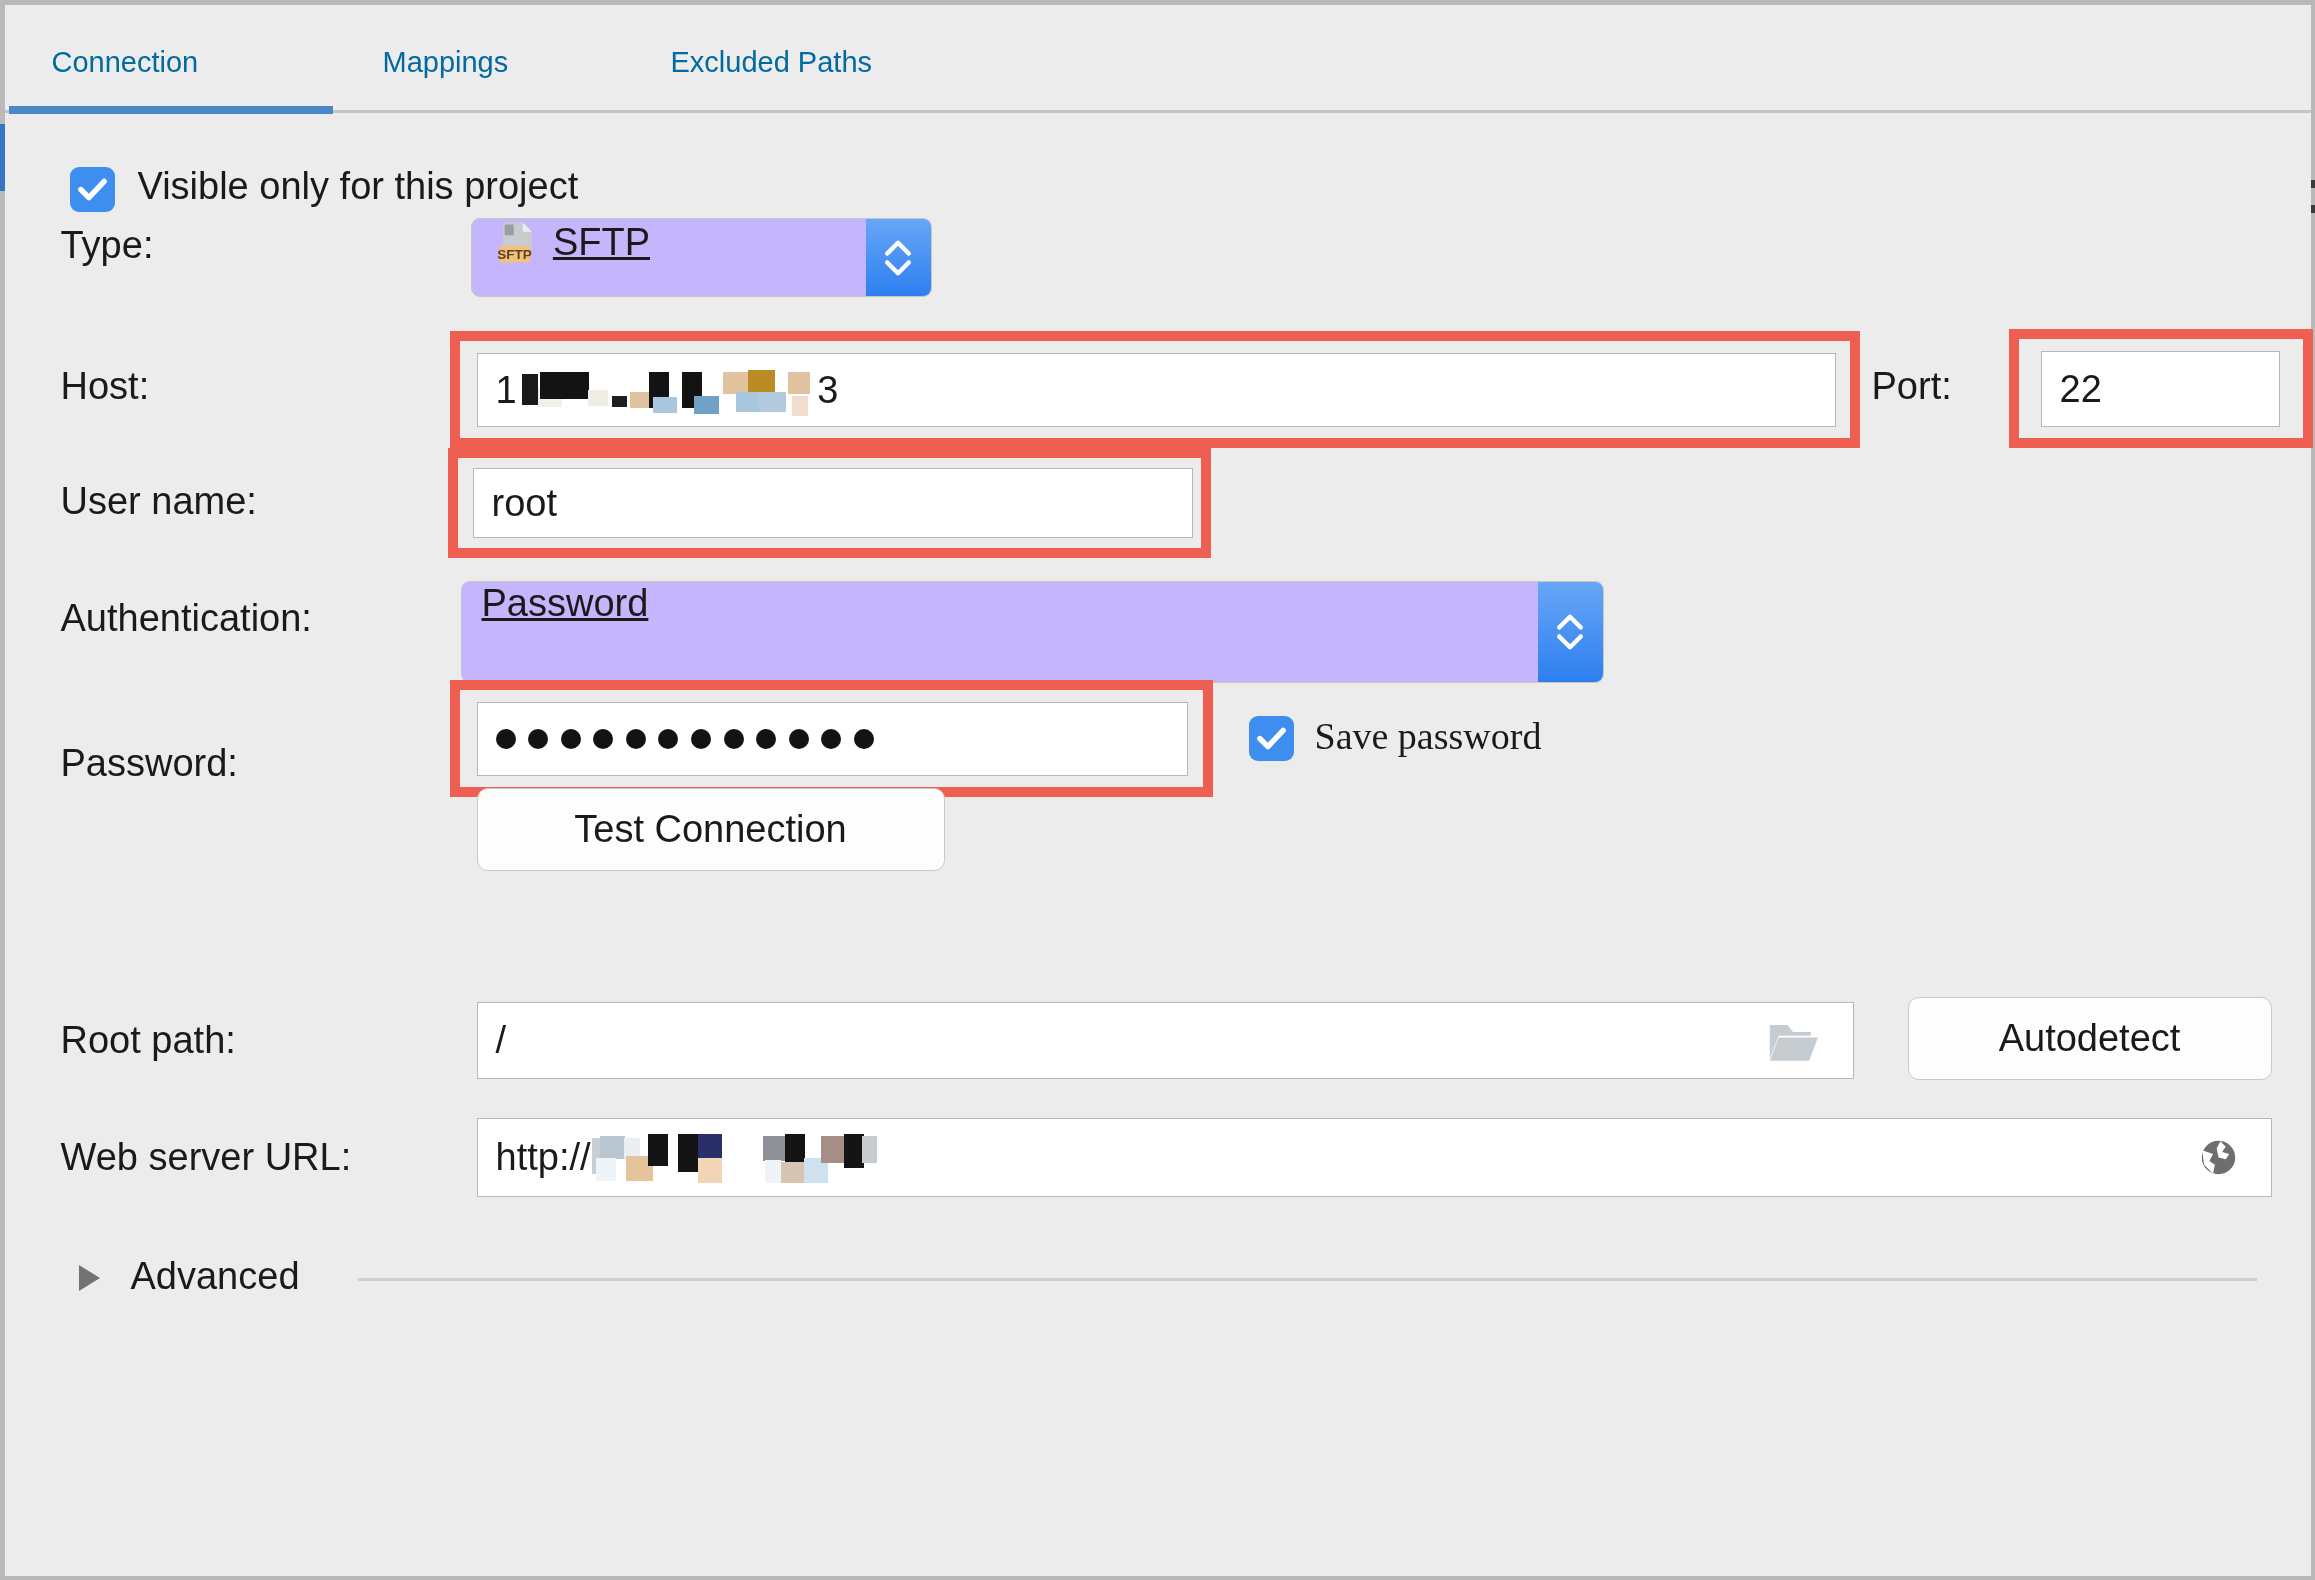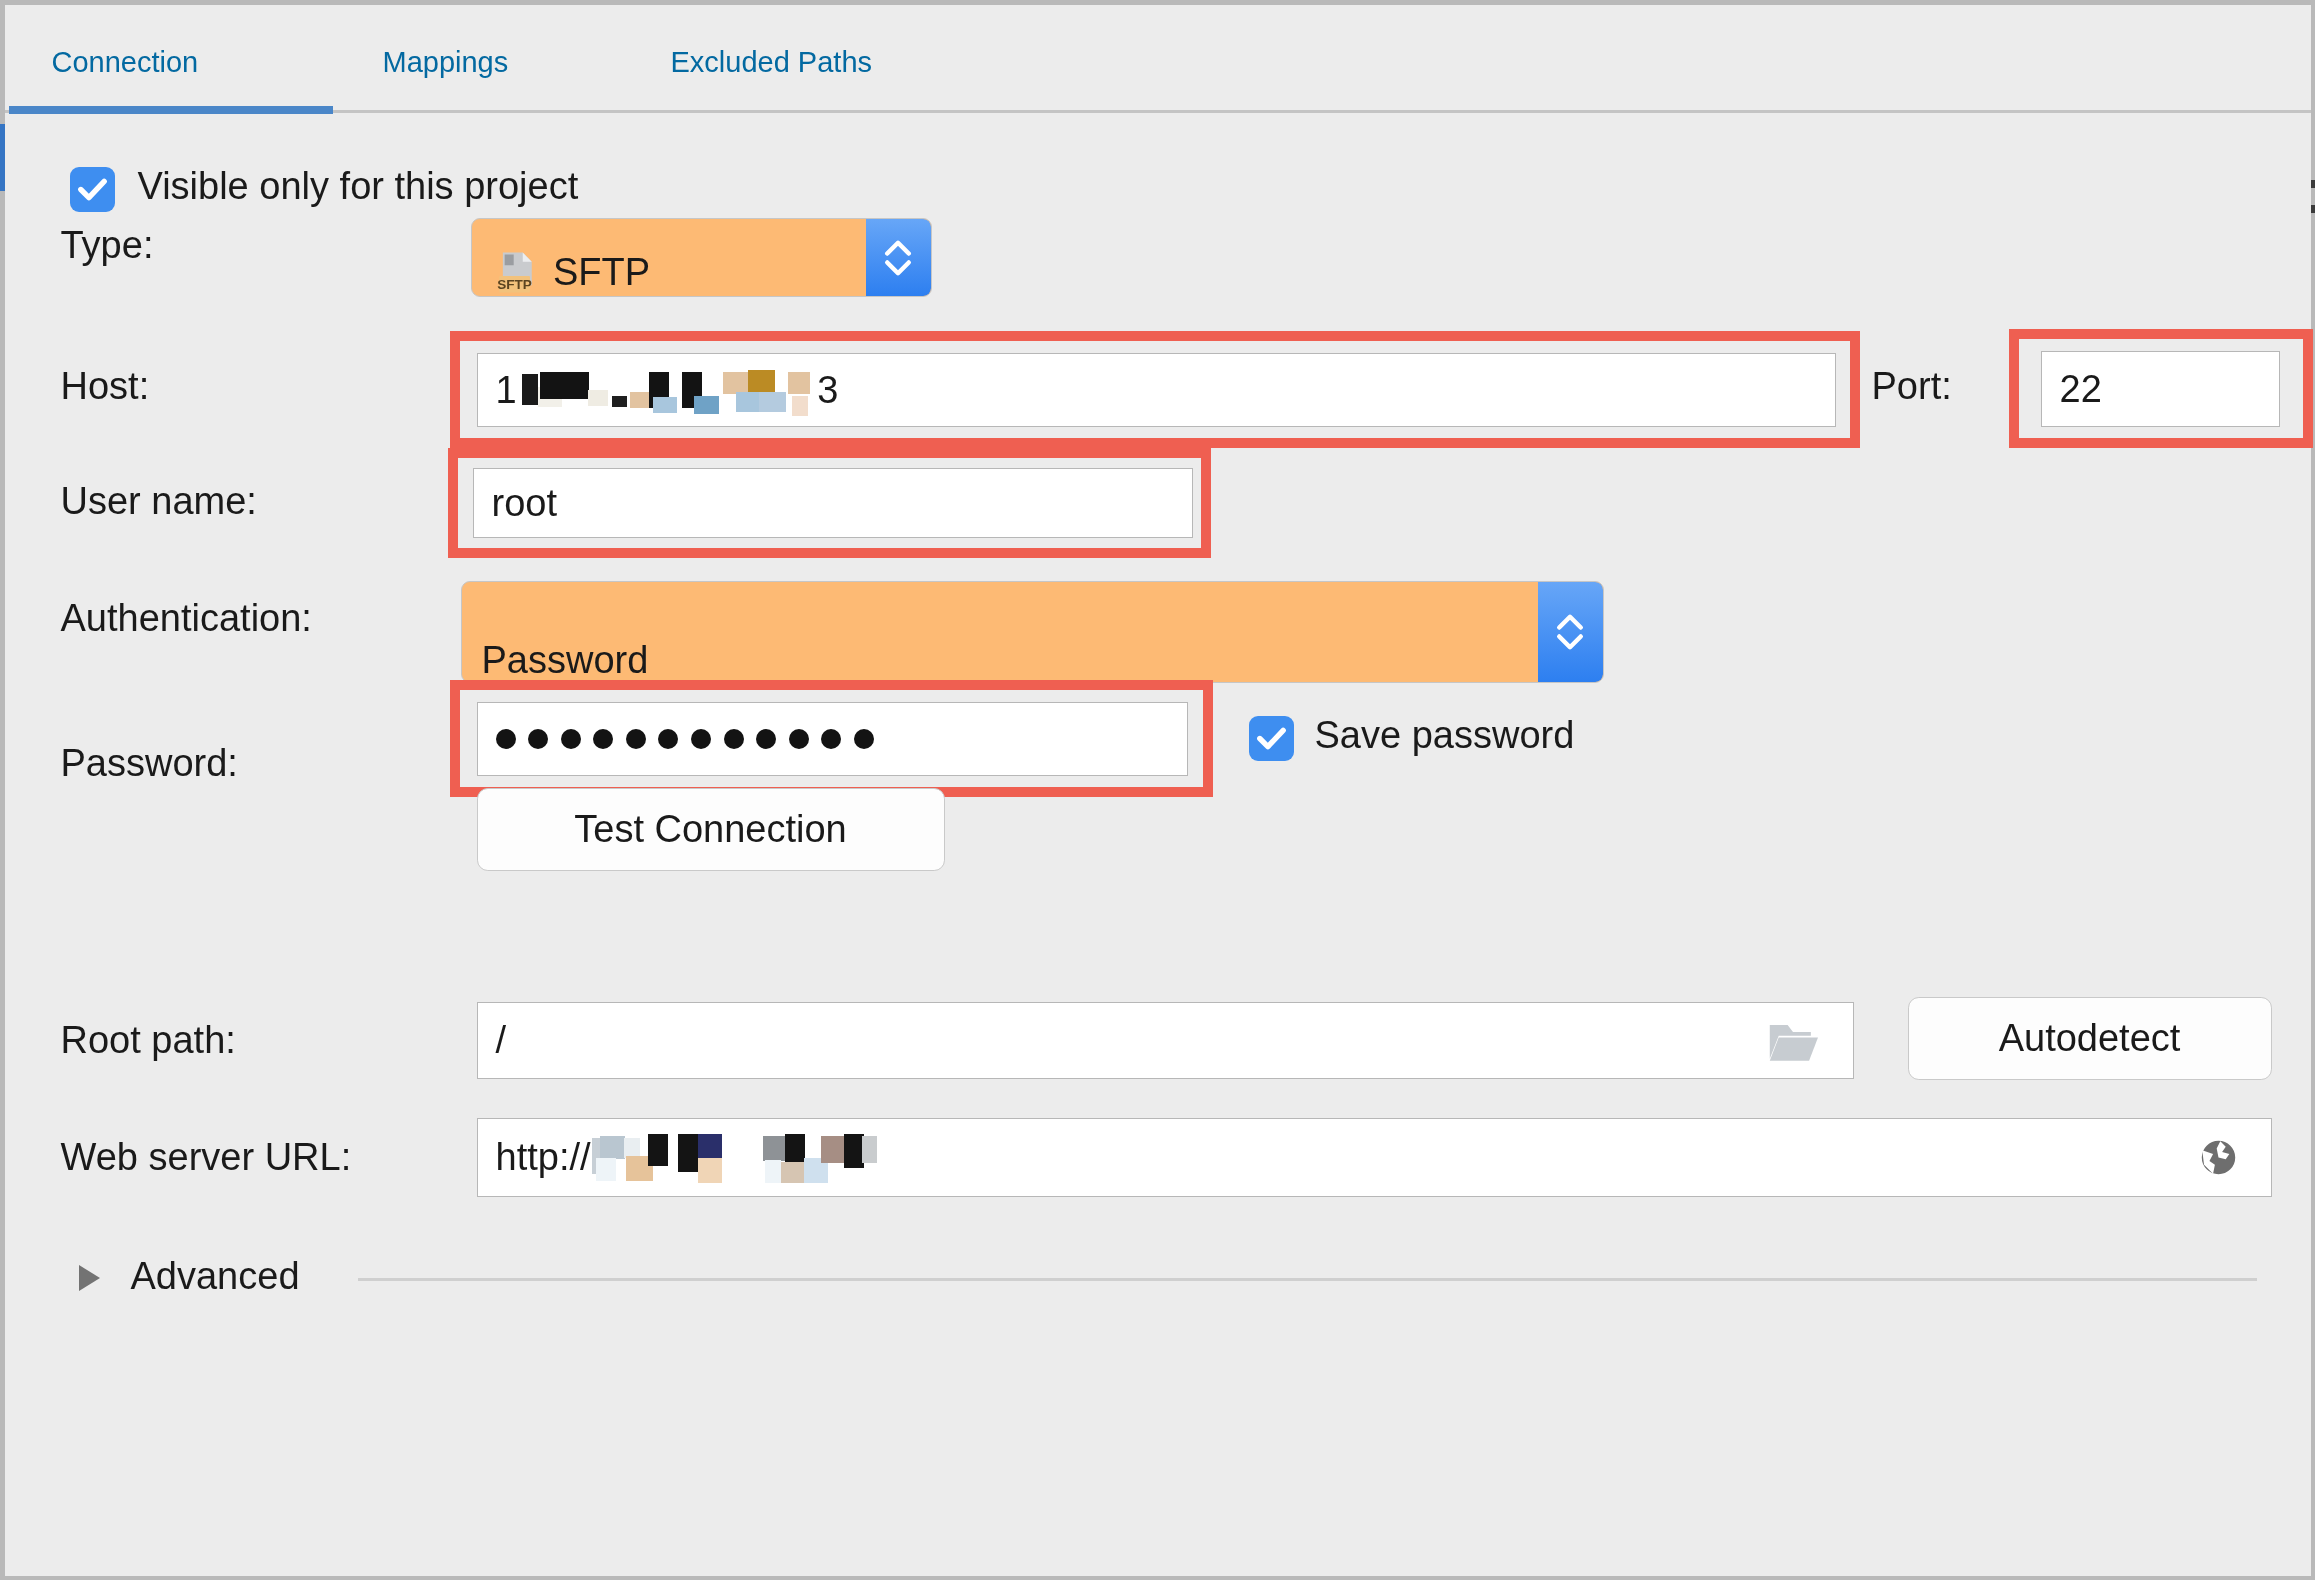--- a/index.html
+++ b/index.html
@@ -136,29 +136,30 @@
     align-items: center;
     font-size: 38px;
     color: #1a1a1a;
     padding-left: 18px;
     overflow: hidden;
   }
 
   
   .combo {
     position: absolute;
-    background: #fdba74;
+    background: #c4b5fd;
     border: 1.8px solid #c6c6c6;
     border-radius: 9px;
     box-sizing: border-box;
     display: flex;
-    align-items: flex-end;
+    align-items: flex-start;
     font-size: 38px;
     color: #1a1a1a;
     overflow: hidden;
+    text-decoration: underline;
   }
   .combo-label {
     display: flex;
     align-items: center;
     gap: 14.4px;
     padding-left: 20px;
     white-space: nowrap;
   }
   .stepper {
     position: absolute;
@@ -367,21 +368,21 @@
           <span class="dot"></span>
         </span>
     </div>
     <div class="annot" style="left:445px; top:565px; width:763px; height:117px;"></div>
 
     <div class="cbx" style="left:1244px; top:601px;">
       <svg viewBox="0 0 50 50">
         <path d="M12 25 L21 34 L38 16" fill="none" stroke="#ffffff" stroke-width="6" stroke-linecap="round" stroke-linejoin="round"></path>
       </svg>
     </div>
-    <div class="lbl" style="left:1310px; top:599px;">Save password</div>
+    <div class="lbl" style="left:1310px; top:599px;font-family:Liberation Serif, serif;">Save password</div>
 
     <div class="btn" style="left:472px; top:673px; width:468px; height:83px;">
       <span>Test Connection</span>
     </div>
 
     <div class="lbl" style="top:904px;">Root path:</div>
     <div class="field" style="left:472px; top:887px; width:1377px; height:77px;">
       <span>/</span>
     </div>
     <div class="inline-ico" style="left:1735px; top:889px; width:106px; height:74px;">

